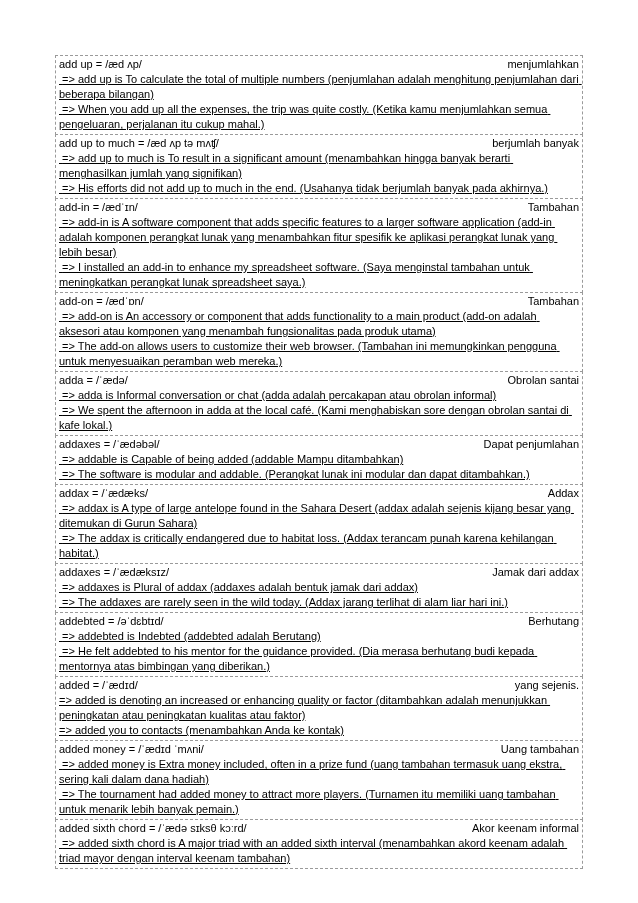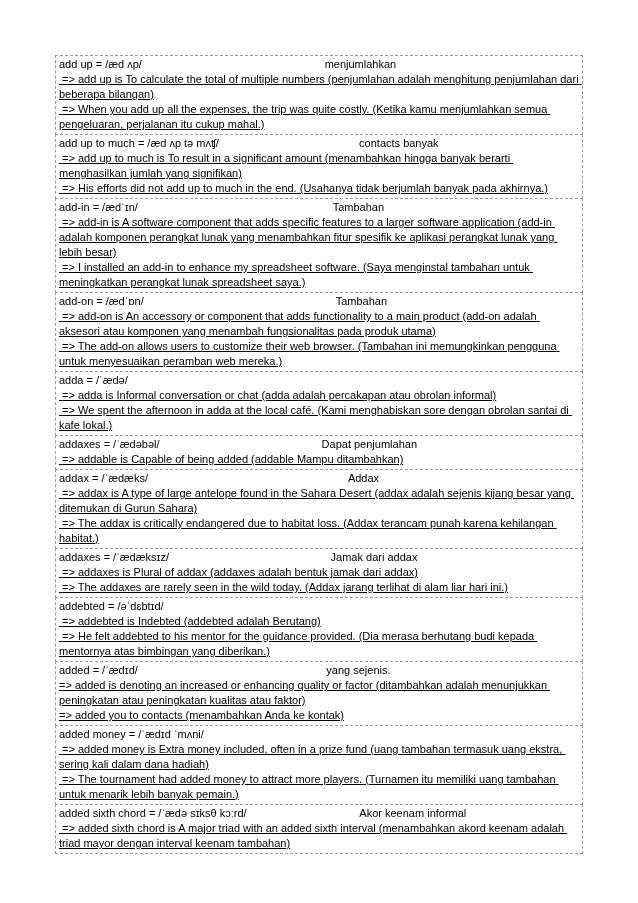--- a/index.html
+++ b/index.html
@@ -36,21 +36,21 @@
   }
   .entry-header {
     display: flex;
     align-items: baseline;
   }
   .entry-term {
     white-space: nowrap;
   }
   .entry-translation {
     flex: 1;
-    text-align: center;
+    text-align: right;
     white-space: nowrap;
     overflow: hidden;
   }
   .entry-definition, .entry-example {
     white-space: pre-wrap;
     word-wrap: break-word;
     text-decoration: underline;
   }
 </style>
 </head>
@@ -63,21 +63,21 @@
       <span class="entry-term">add up = /æd ʌp/</span>
       <span class="entry-translation">menjumlahkan</span>
     </div>
     <div class="entry-definition"> =&gt; add up is To calculate the total of multiple numbers (penjumlahan adalah menghitung penjumlahan dari beberapa bilangan)</div>
     <div class="entry-example"> =&gt; When you add up all the expenses, the trip was quite costly. (Ketika kamu menjumlahkan semua pengeluaran, perjalanan itu cukup mahal.)</div>
   </div>
 
   <div class="entry">
     <div class="entry-header">
       <span class="entry-term">add up to much = /æd ʌp tə mʌʧ/</span>
-      <span class="entry-translation">contacts banyak</span>
+      <span class="entry-translation">berjumlah banyak</span>
     </div>
     <div class="entry-definition"> =&gt; add up to much is To result in a significant amount (menambahkan hingga banyak berarti menghasilkan jumlah yang signifikan)</div>
     <div class="entry-example"> =&gt; His efforts did not add up to much in the end. (Usahanya tidak berjumlah banyak pada akhirnya.)</div>
   </div>
 
   <div class="entry">
     <div class="entry-header">
       <span class="entry-term">add-in = /ædˈɪn/</span>
       <span class="entry-translation">Tambahan</span>
     </div>
@@ -90,31 +90,33 @@
       <span class="entry-term">add-on = /ædˈɒn/</span>
       <span class="entry-translation">Tambahan</span>
     </div>
     <div class="entry-definition"> =&gt; add-on is An accessory or component that adds functionality to a main product (add-on adalah aksesori atau komponen yang menambah fungsionalitas pada produk utama)</div>
     <div class="entry-example"> =&gt; The add-on allows users to customize their web browser. (Tambahan ini memungkinkan pengguna untuk menyesuaikan peramban web mereka.)</div>
   </div>
 
   <div class="entry">
     <div class="entry-header">
       <span class="entry-term">adda = /ˈædə/</span>
+      <span class="entry-translation">Obrolan santai</span>
     </div>
     <div class="entry-definition"> =&gt; adda is Informal conversation or chat (adda adalah percakapan atau obrolan informal)</div>
     <div class="entry-example"> =&gt; We spent the afternoon in adda at the local café. (Kami menghabiskan sore dengan obrolan santai di kafe lokal.)</div>
   </div>
 
   <div class="entry">
     <div class="entry-header">
       <span class="entry-term">addaxes = /ˈædəbəl/</span>
       <span class="entry-translation">Dapat penjumlahan</span>
     </div>
     <div class="entry-definition"> =&gt; addable is Capable of being added (addable Mampu ditambahkan)</div>
+    <div class="entry-example"> =&gt; The software is modular and addable. (Perangkat lunak ini modular dan dapat ditambahkan.)</div>
   </div>
 
   <div class="entry">
     <div class="entry-header">
       <span class="entry-term">addax = /ˈædæks/</span>
       <span class="entry-translation">Addax</span>
     </div>
     <div class="entry-definition"> =&gt; addax is A type of large antelope found in the Sahara Desert (addax adalah sejenis kijang besar yang ditemukan di Gurun Sahara)</div>
     <div class="entry-example"> =&gt; The addax is critically endangered due to habitat loss. (Addax terancam punah karena kehilangan habitat.)</div>
   </div>
@@ -124,37 +126,39 @@
       <span class="entry-term">addaxes = /ˈædæksɪz/</span>
       <span class="entry-translation">Jamak dari addax</span>
     </div>
     <div class="entry-definition"> =&gt; addaxes is Plural of addax (addaxes adalah bentuk jamak dari addax)</div>
     <div class="entry-example"> =&gt; The addaxes are rarely seen in the wild today. (Addax jarang terlihat di alam liar hari ini.)</div>
   </div>
 
   <div class="entry">
     <div class="entry-header">
       <span class="entry-term">addebted = /əˈdɛbtɪd/</span>
+      <span class="entry-translation">Berhutang</span>
     </div>
     <div class="entry-definition"> =&gt; addebted is Indebted (addebted adalah Berutang)</div>
     <div class="entry-example"> =&gt; He felt addebted to his mentor for the guidance provided. (Dia merasa berhutang budi kepada mentornya atas bimbingan yang diberikan.)</div>
   </div>
 
   <div class="entry">
     <div class="entry-header">
       <span class="entry-term">added = /ˈædɪd/</span>
       <span class="entry-translation">yang sejenis.</span>
     </div>
     <div class="entry-definition">=&gt; added is denoting an increased or enhancing quality or factor (ditambahkan adalah menunjukkan peningkatan atau peningkatan kualitas atau faktor)</div>
     <div class="entry-example">=&gt; added you to contacts (menambahkan Anda ke kontak)</div>
   </div>
 
   <div class="entry">
     <div class="entry-header">
       <span class="entry-term">added money = /ˈædɪd ˈmʌni/</span>
+      <span class="entry-translation">Uang tambahan</span>
     </div>
     <div class="entry-definition"> =&gt; added money is Extra money included, often in a prize fund (uang tambahan termasuk uang ekstra, sering kali dalam dana hadiah)</div>
     <div class="entry-example"> =&gt; The tournament had added money to attract more players. (Turnamen itu memiliki uang tambahan untuk menarik lebih banyak pemain.)</div>
   </div>
 
   <div class="entry">
     <div class="entry-header">
       <span class="entry-term">added sixth chord = /ˈædə sɪksθ kɔːrd/</span>
       <span class="entry-translation">Akor keenam informal</span>
     </div>

